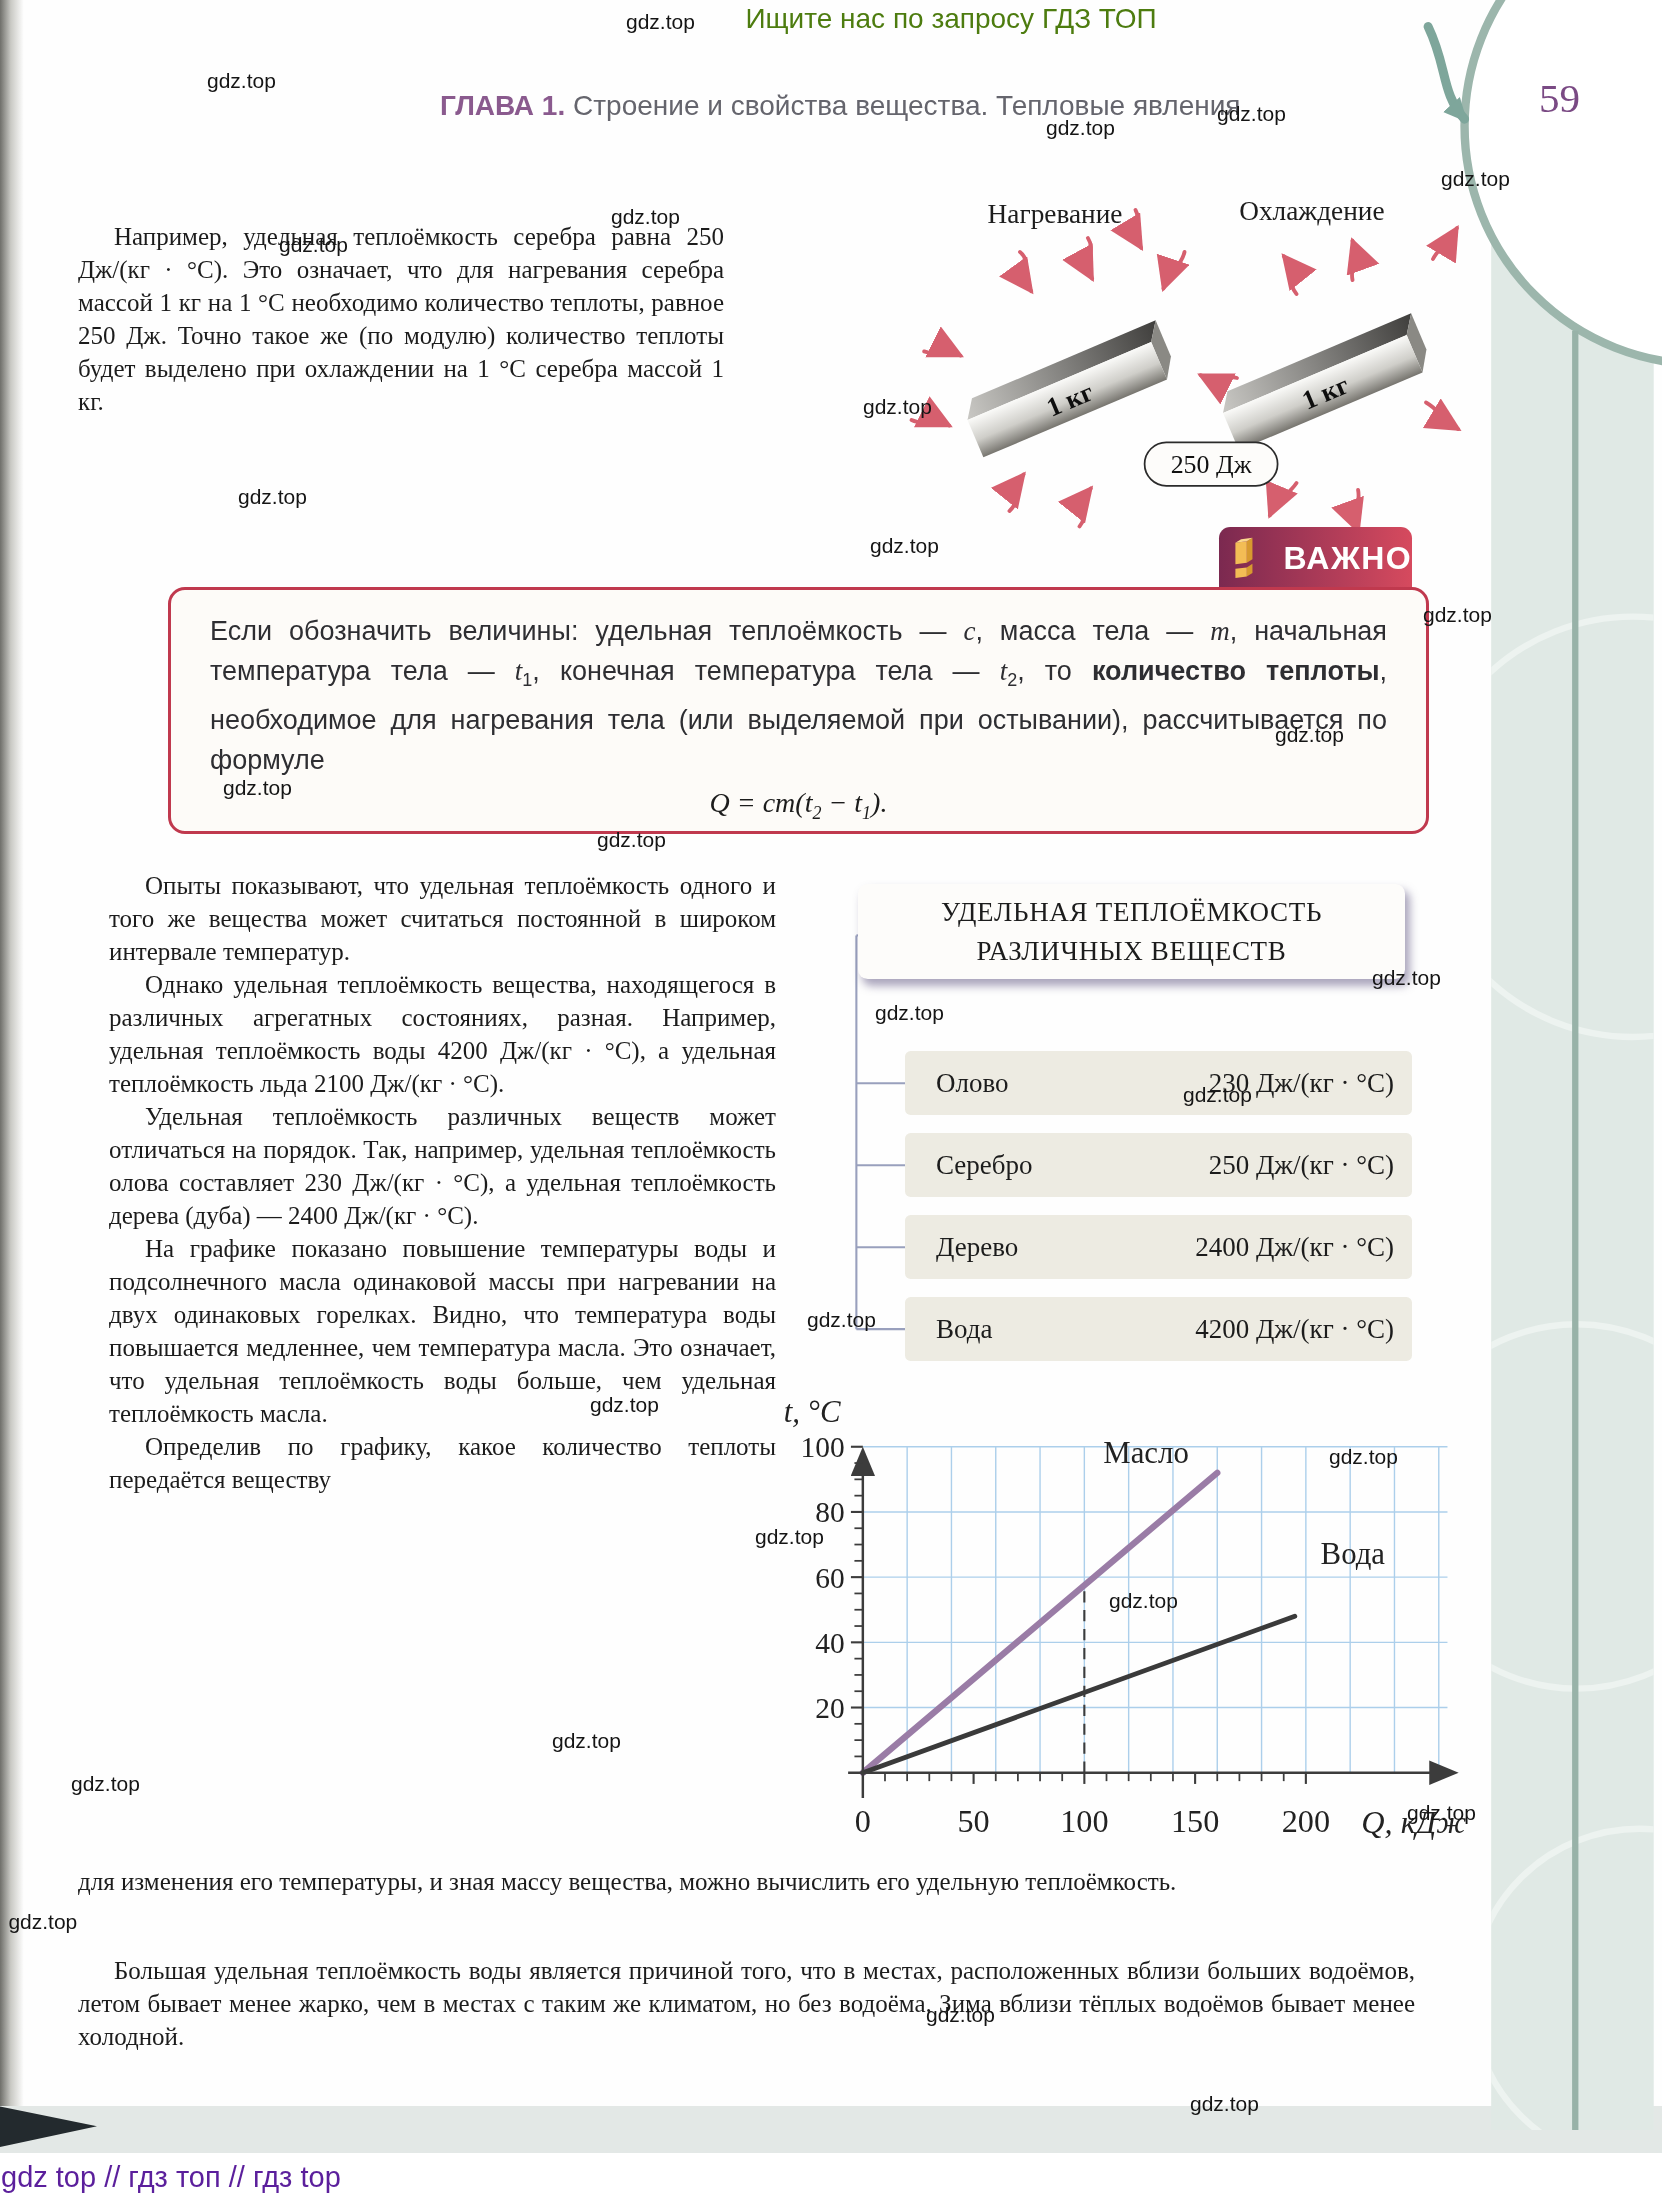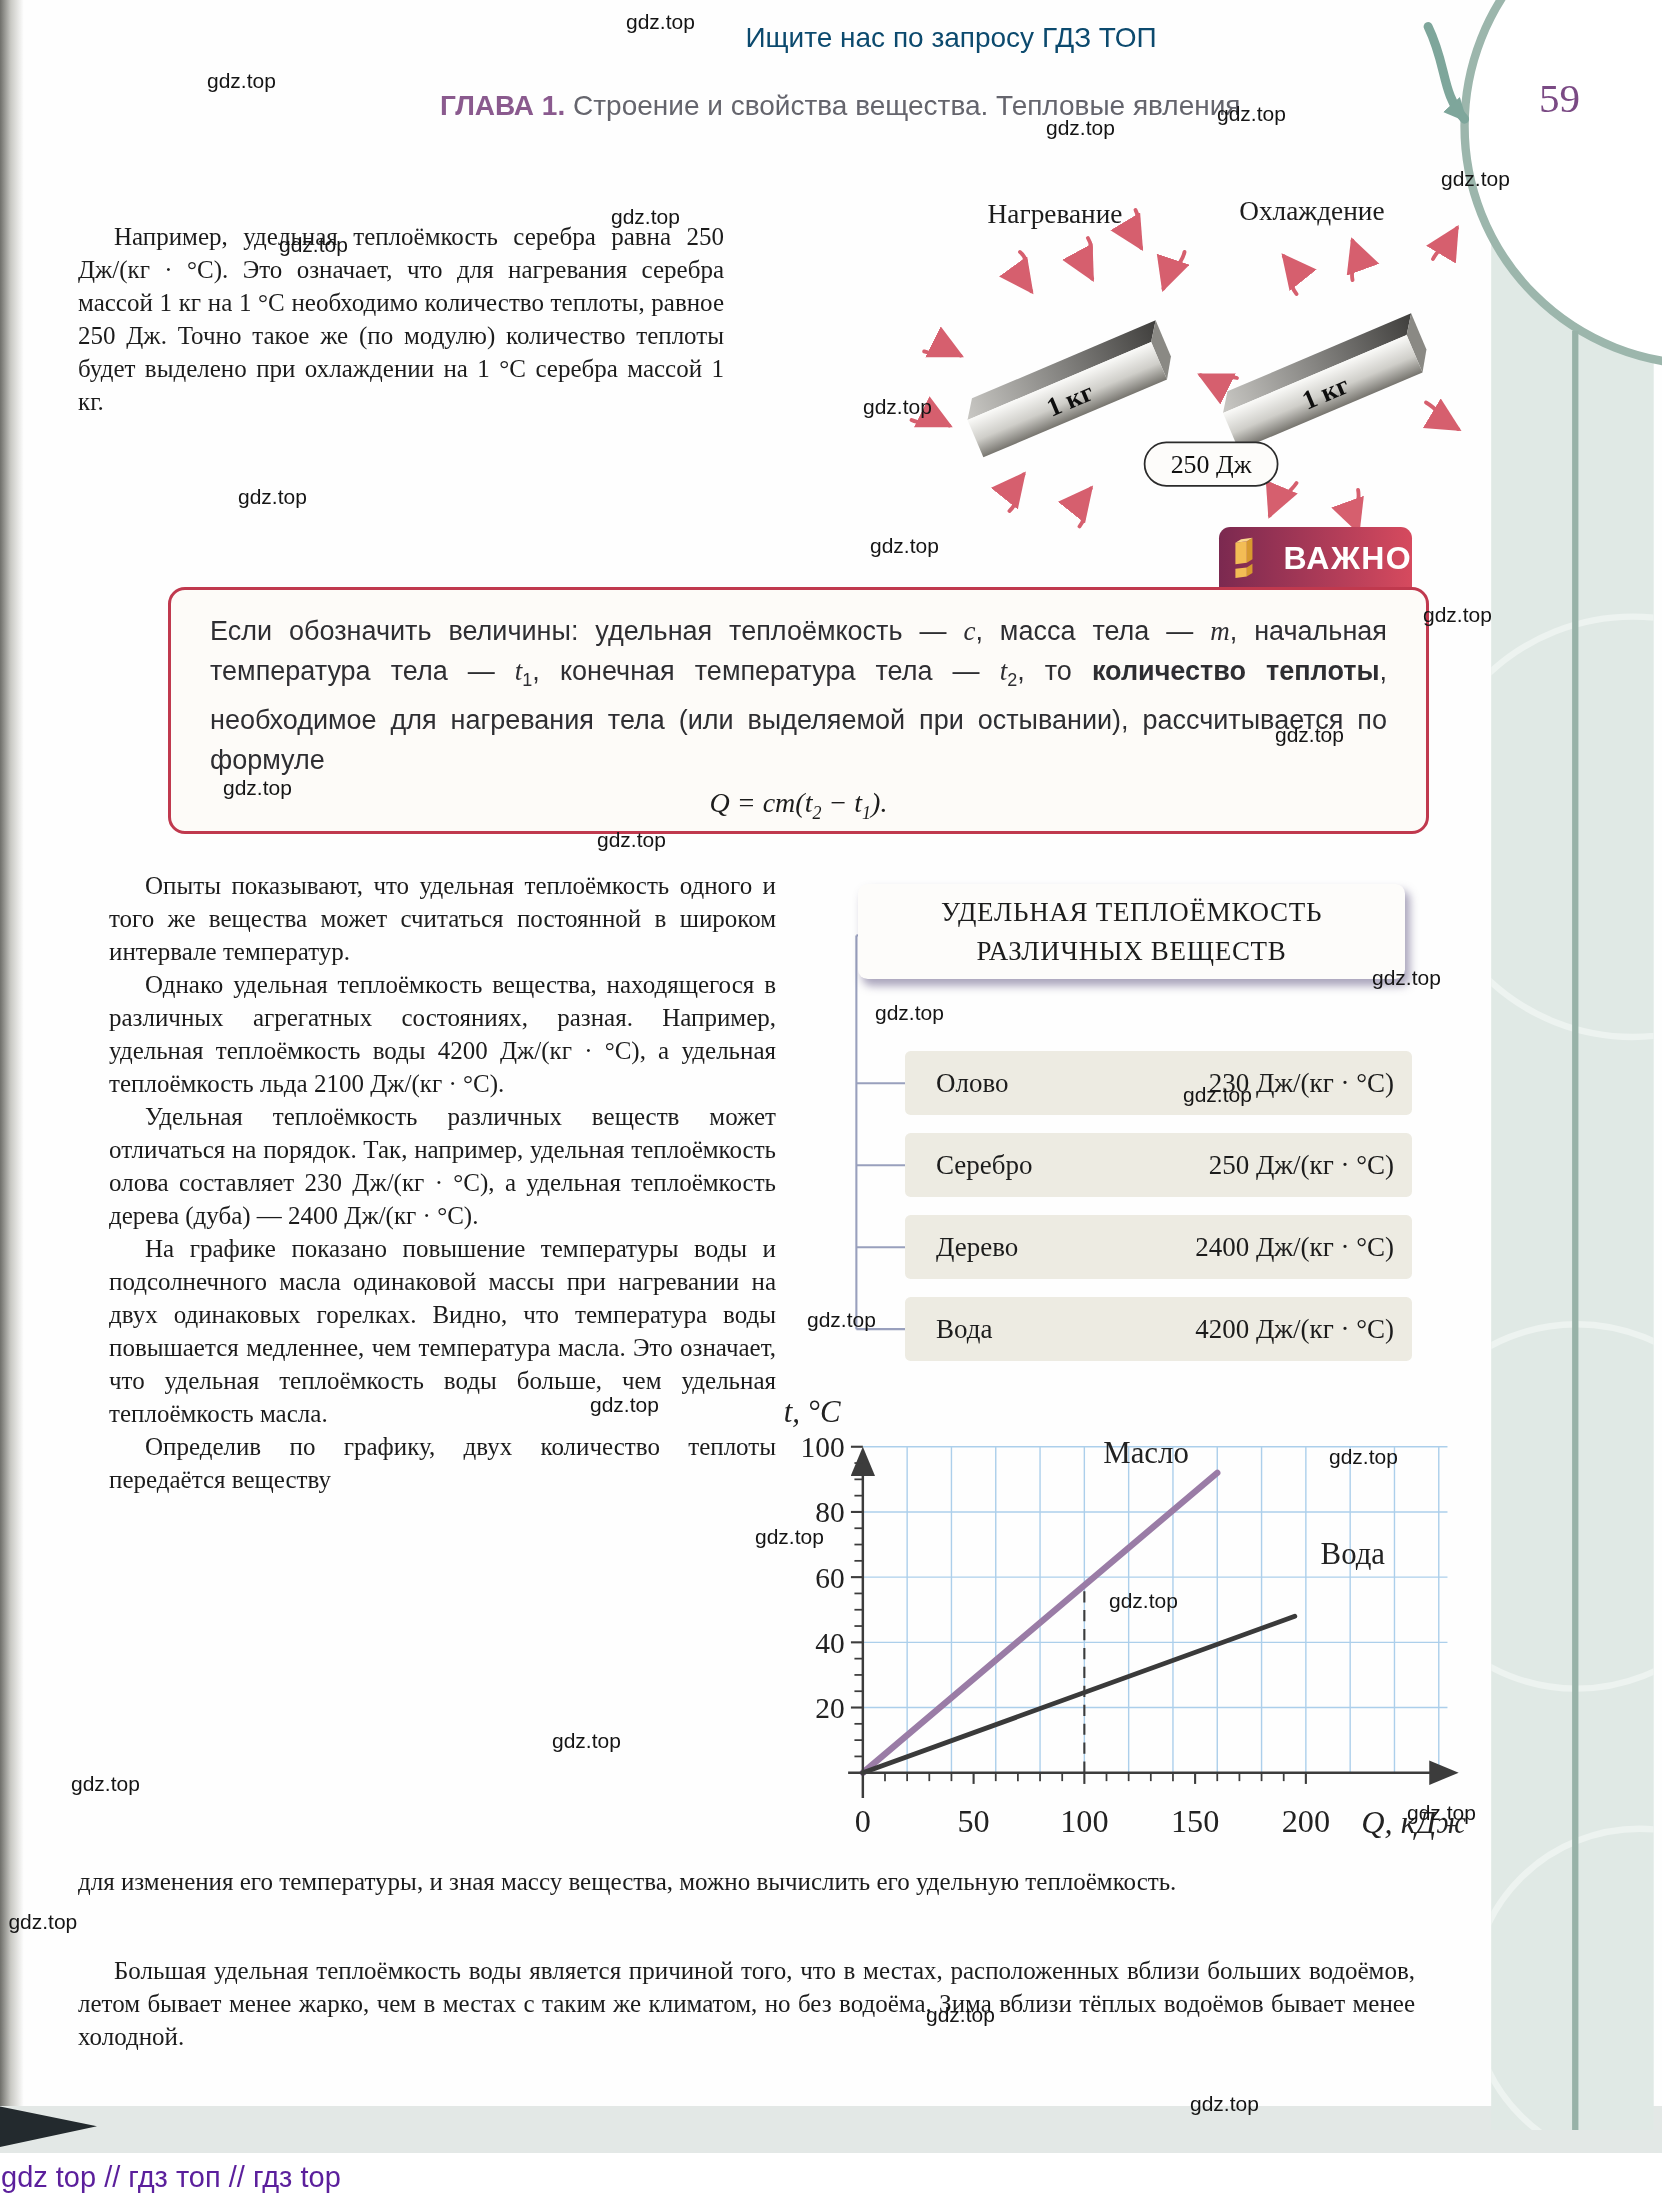--- a/index.html
+++ b/index.html
@@ -7,22 +7,22 @@
         font-family:"Liberation Serif","DejaVu Serif",serif;color:#1c1c1c;}
   .abs{position:absolute;}
   
   .spine{left:0;top:0;width:24px;height:2106px;
          background:linear-gradient(90deg,#6f6f6a 0%,#c9c9c4 45%,#ffffff 100%);}
   .bottom-strip{left:0;top:2106px;width:1663px;height:48px;background:#e3e8e6;}
   .bottom-white{left:0;top:2153px;width:1663px;height:52px;background:#ffffff;}
   .corner-wedge{left:0;top:2104px;width:97px;height:43px;background:#232a2e;
                 clip-path:polygon(0 6%,100% 52%,0 100%);}
   
-  .promo-top{top:22px;left:951px;transform:translateX(-50%);font-family:"Liberation Sans",sans-serif;
-             font-size:28px;color:#0c4a6e;white-space:nowrap;text-align:center;}
+  .promo-top{top:3px;left:951px;transform:translateX(-50%);font-family:"Liberation Sans",sans-serif;
+             font-size:28px;color:#4d7c0f;white-space:nowrap;text-align:center;}
   .promo-footer{top:2161px;left:1px;width:1663px;text-align:left;font-family:"Liberation Sans",sans-serif;
                 font-size:29px;color:#5b1f9c;}
   .wm{position:absolute;font-family:"Liberation Sans",sans-serif;font-size:21px;color:#151515;
       white-space:nowrap;z-index:6;}
   
   .chapter{top:90px;left:440px;font-family:"Liberation Sans",sans-serif;font-size:28px;white-space:nowrap;}
   .chapter .num{color:#8a5a8e;font-weight:bold;}
   .chapter .ttl{color:#65656d;}
   .pageno{top:74px;left:1539px;font-family:Liberation Serif, serif;font-size:41px;color:#7a4a84;z-index:3;}
   
@@ -179,21 +179,21 @@
     <div class="formula">
       <span>Q = cm(t</span><sub>2</sub><span> − t</span><sub>1</sub><span>).</span>
     </div>
   </div>
 
   <div class="abs para leftcol z2">
     <p>Опыты показывают, что удельная теплоёмкость одного и того же вещества может считаться постоянной в широком интервале температур.</p>
     <p>Однако удельная теплоёмкость вещества, находящегося в различных агрегатных состояниях, разная. Например, удельная теплоёмкость воды 4200 Дж/(кг · °С), а удельная теплоёмкость льда 2100 Дж/(кг · °С).</p>
     <p>Удельная теплоёмкость различных веществ может отличаться на порядок. Так, например, удельная теплоёмкость олова составляет 230 Дж/(кг · °С), а удельная теплоёмкость дерева (дуба) — 2400 Дж/(кг · °С).</p>
     <p>На графике показано повышение температуры воды и подсолнечного масла одинаковой массы при нагревании на двух одинаковых горелках. Видно, что температура воды повышается медленнее, чем температура масла. Это означает, что удельная теплоёмкость воды больше, чем удельная теплоёмкость масла.</p>
-    <p>Определив по графику, двух количество теплоты передаётся веществу</p>
+    <p>Определив по графику, какое количество теплоты передаётся веществу</p>
   </div>
   <div class="abs para fullw z2" style="top:1865px;">
       <p style="text-indent:0;">для изменения его температуры, и зная массу вещества, можно вычислить его удельную теплоёмкость.</p>
     </div>
   <div class="abs para fullw z2" style="top:1954px;">
       <p>Большая удельная теплоёмкость воды является причиной того, что в местах, расположенных вблизи больших водоёмов, летом бывает менее жарко, чем в местах с таким же климатом, но без водоёма. Зима вблизи тёплых водоёмов бывает менее холодной.</p>
     </div>
 
   <div class="abs sch-title">
     <div>УДЕЛЬНАЯ ТЕПЛОЁМКОСТЬ</div>

